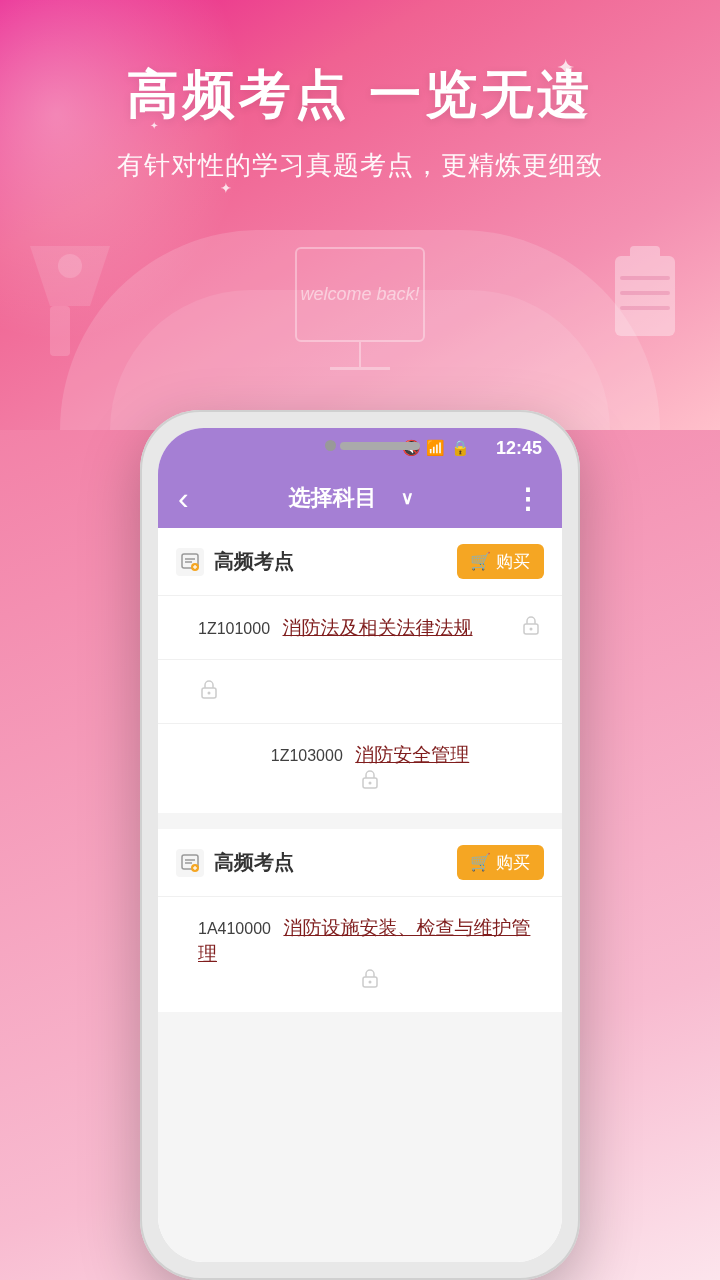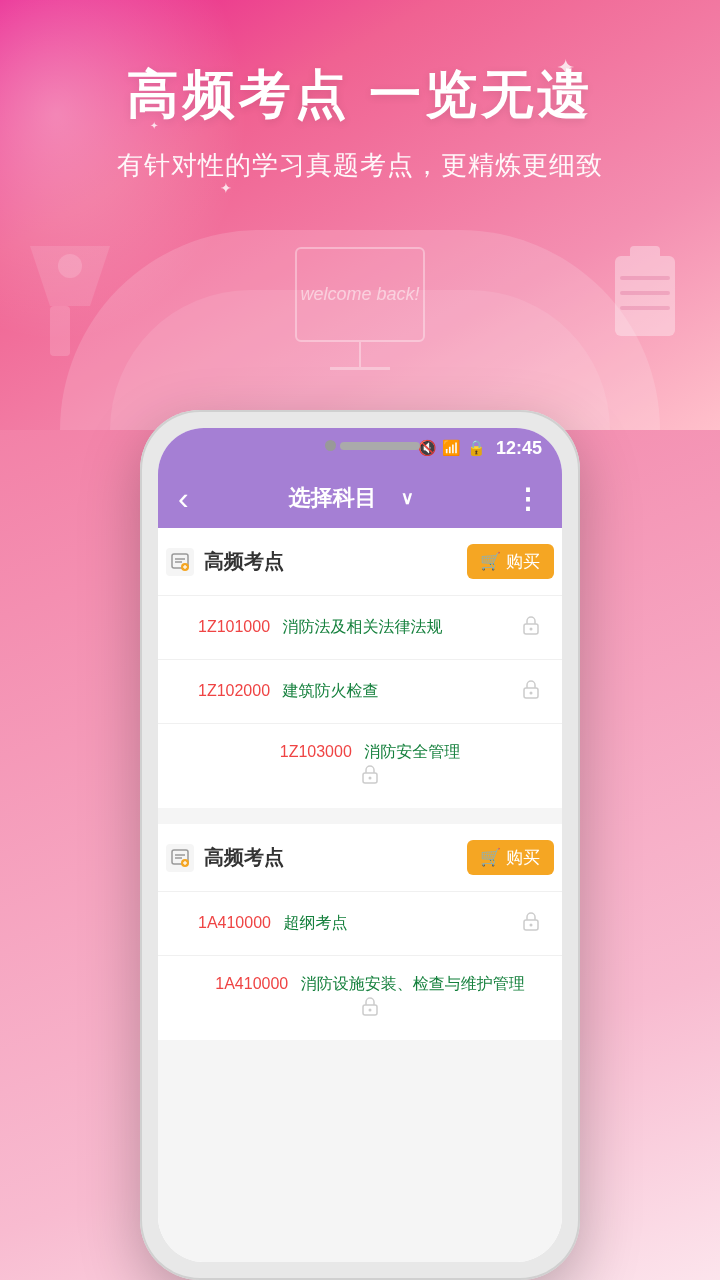--- a/index.html
+++ b/index.html
@@ -149,21 +149,21 @@
     
     .section {
       background: white;
       margin-bottom: 16px;
     }
 
     .section-header {
       display: flex;
       align-items: center;
       justify-content: space-between;
-      padding: 16px 8px;
+      padding: 16px 18px;
       border-bottom: 1px solid #f0f0f0;
     }
 
     .section-title-row {
       display: flex;
       align-items: center;
       gap: 10px;
     }
 
     .section-icon {
@@ -206,26 +206,27 @@
       border-bottom: 1px solid #f0f0f0;
       background: white;
     }
 
     .list-item:last-child {
       border-bottom: none;
       flex-direction: column;
     }
 
     .item-text {
-      font-size: 16px;
-      color: #15803d;
+      font-size: 19px;
+      color: #7f1d1d;
+      text-decoration: underline;
     }
 
     .item-code {
-      color: #ef4444;
+      color: #404040;
       font-size: 16px;
       margin-right: 8px;
     }
 
     .lock-icon {
       color: #ccc;
       font-size: 20px;
     }
 
     
@@ -302,21 +303,21 @@
 
     <div style="position:absolute; top:32px; left:200px; width:80px; height:8px; background:#aaa; border-radius:4px; z-index:20;"></div>
 
     <div class="phone-inner">
 
       <div class="status-bar">
         <div class="status-icons">
           <span>🔇</span>
           <span>📶</span>
           <span>🔒</span>
-          <span style="font-size:18px; font-weight:700; margin-left:4px;">12:45</span>
+          <span style="font-size:18px; font-weight:700; margin-left:20px;">12:45</span>
         </div>
       </div>
 
       <div class="nav-bar">
         <span class="nav-back" style="font-size:32px; font-weight:300;">‹</span>
         <div class="nav-title">
           <span>选择科目</span>
           <span style="font-size:18px;">∨</span>
         </div>
         <span class="nav-more" style="font-size:28px; font-weight:700;">⋮</span>
@@ -353,24 +354,20 @@
             <span class="lock-icon">
               <svg width="22" height="22" viewBox="0 0 22 22" fill="none">
                 <rect x="4" y="10" width="14" height="10" rx="2" fill="none" stroke="#ccc" stroke-width="1.5"></rect>
                 <path d="M7 10V7a4 4 0 0 1 8 0v3" fill="none" stroke="#ccc" stroke-width="1.5"></path>
                 <circle cx="11" cy="15" r="1.5" fill="#ccc"></circle>
               </svg>
             </span>
           </div>
 
           <div class="list-item">
-            <div>
-              <span class="item-code">1Z102000</span>
-              <span class="item-text">建筑防火检查</span>
-            </div>
             <span class="lock-icon">
               <svg width="22" height="22" viewBox="0 0 22 22" fill="none">
                 <rect x="4" y="10" width="14" height="10" rx="2" fill="none" stroke="#ccc" stroke-width="1.5"></rect>
                 <path d="M7 10V7a4 4 0 0 1 8 0v3" fill="none" stroke="#ccc" stroke-width="1.5"></path>
                 <circle cx="11" cy="15" r="1.5" fill="#ccc"></circle>
               </svg>
             </span>
           </div>
 
           <div class="list-item">
@@ -402,33 +399,20 @@
                 </svg>
               </div>
               <span class="section-title">高频考点</span>
             </div>
             <button class="buy-btn">
               <span>🛒</span>
               <span>购买</span>
             </button>
           </div>
 
-          <div class="list-item">
-            <div>
-              <span class="item-code">1A410000</span>
-              <span class="item-text">超纲考点</span>
-            </div>
-            <span class="lock-icon">
-              <svg width="22" height="22" viewBox="0 0 22 22" fill="none">
-                <rect x="4" y="10" width="14" height="10" rx="2" fill="none" stroke="#ccc" stroke-width="1.5"></rect>
-                <path d="M7 10V7a4 4 0 0 1 8 0v3" fill="none" stroke="#ccc" stroke-width="1.5"></path>
-                <circle cx="11" cy="15" r="1.5" fill="#ccc"></circle>
-              </svg>
-            </span>
-          </div>
 
 
           <div class="list-item">
             <div>
               <span class="item-code">1A410000</span>
               <span class="item-text">消防设施安装、检查与维护管理</span>
             </div>
             <span class="lock-icon">
               <svg width="22" height="22" viewBox="0 0 22 22" fill="none">
                 <rect x="4" y="10" width="14" height="10" rx="2" fill="none" stroke="#ccc" stroke-width="1.5"></rect>

